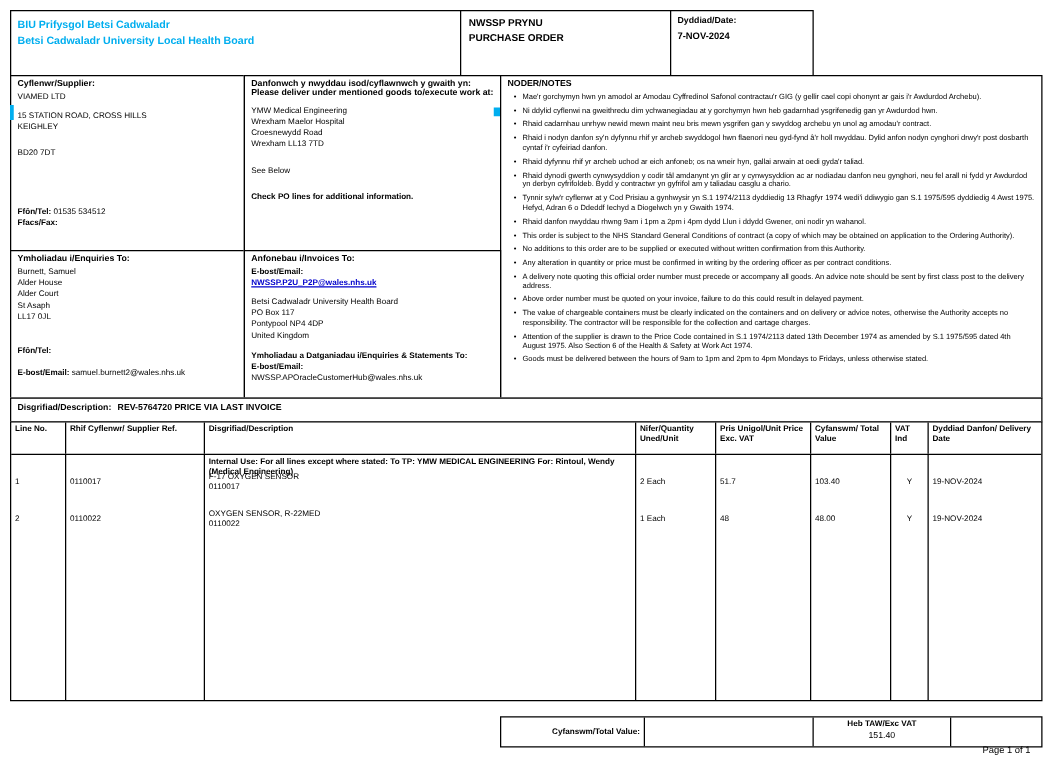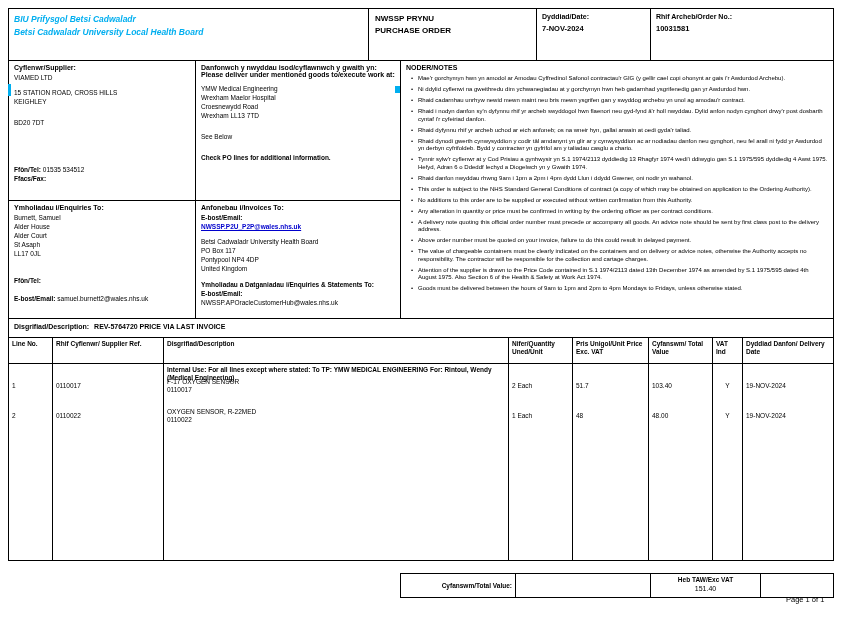--- a/index.html
+++ b/index.html
@@ -4,21 +4,21 @@
 <style>
   * { margin:0; padding:0; box-sizing:border-box; }
   html,body { background:#ffffff; }
   .page {
     position:relative; width:842px; height:618px; background:#ffffff;
     font-family:"Liberation Sans", sans-serif; color:#000; overflow:hidden;
   }
   .box { position:absolute; border:1px solid #000; background:#fff; }
 
   
-  .org-box   { left:8px;   top:8px; width:361px; height:53px; padding:4px 5px;font-style:italic; }
+  .org-box   { left:8px;   top:8px; width:361px; height:53px; padding:4px 5px; }
   .org-title { color:#00AEEF; font-size:8.5px; font-weight:bold; line-height:1.5; }
   .title-box { left:368px; top:8px; width:169px; height:53px; padding:4px 6px; }
   .doc-title { font-size:8px; font-weight:bold; line-height:1.55; }
   .date-box  { left:536px; top:8px; width:115px; height:53px; padding:4px 5px; }
   .order-box { left:650px; top:8px; width:184px; height:53px; padding:4px 5px; }
   .field-label { font-size:7px; font-weight:bold; }
   .field-value { font-size:7.5px; font-weight:bold; margin-top:4px; }
 
   
   .supplier-box  { left:8px;   top:60px;  width:188px; height:141px; padding:3px 5px; font-size:6.5px; }
@@ -85,24 +85,20 @@
     <div class="org-title">Betsi Cadwaladr University Local Health Board</div>
   </div>
   <div class="box title-box">
     <div class="doc-title">NWSSP PRYNU</div>
     <div class="doc-title">PURCHASE ORDER</div>
   </div>
   <div class="box date-box">
     <div class="field-label">Dyddiad/Date:</div>
     <div class="field-value">7-NOV-2024</div>
   </div>
-  <div class="box order-box">
-    <div class="field-label">Rhif Archeb/Order No.:</div>
-    <div class="field-value">10031581</div>
-  </div>
 
   <div class="box supplier-box">
     <div class="box-label">Cyflenwr/Supplier:</div>
     <div class="line">VIAMED LTD</div>
     <div class="line gap-s">15 STATION ROAD, CROSS HILLS</div>
     <div class="line">KEIGHLEY</div>
     <div class="line gap-m">BD20 7DT</div>
     <div class="line gap-l">
       <span class="bold">Ffôn/Tel:</span>
       <span>01535 534512</span>

